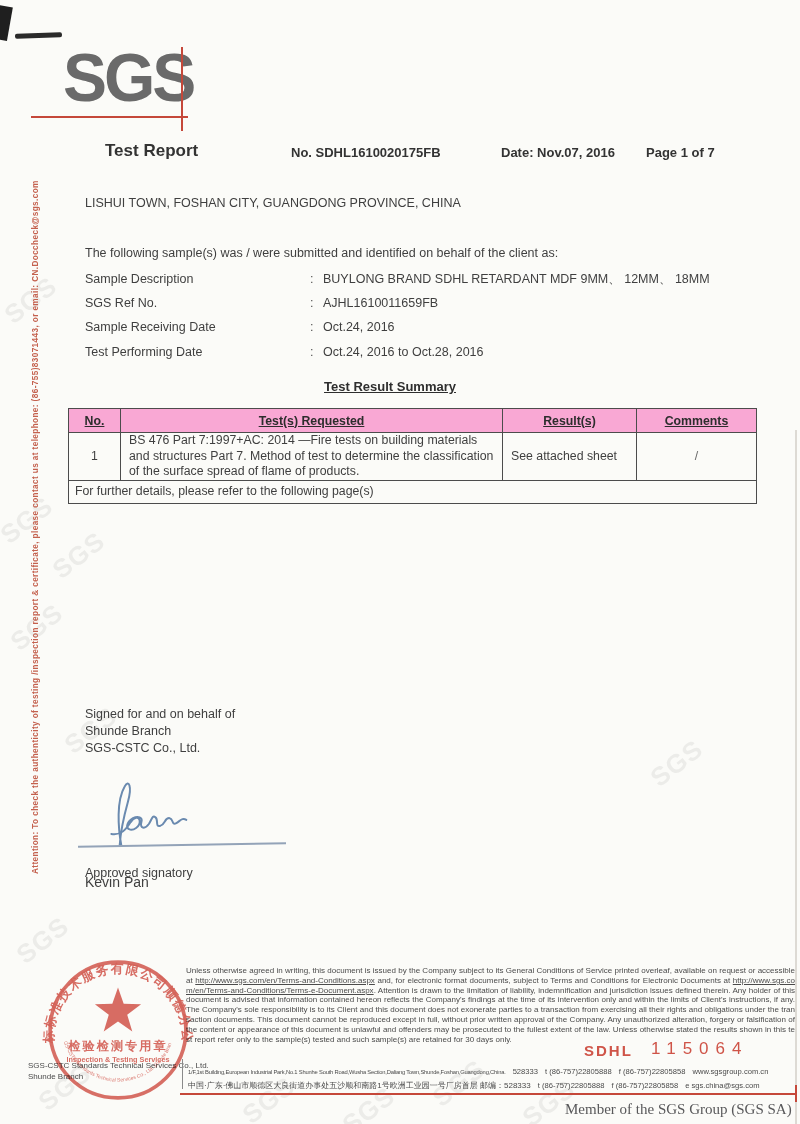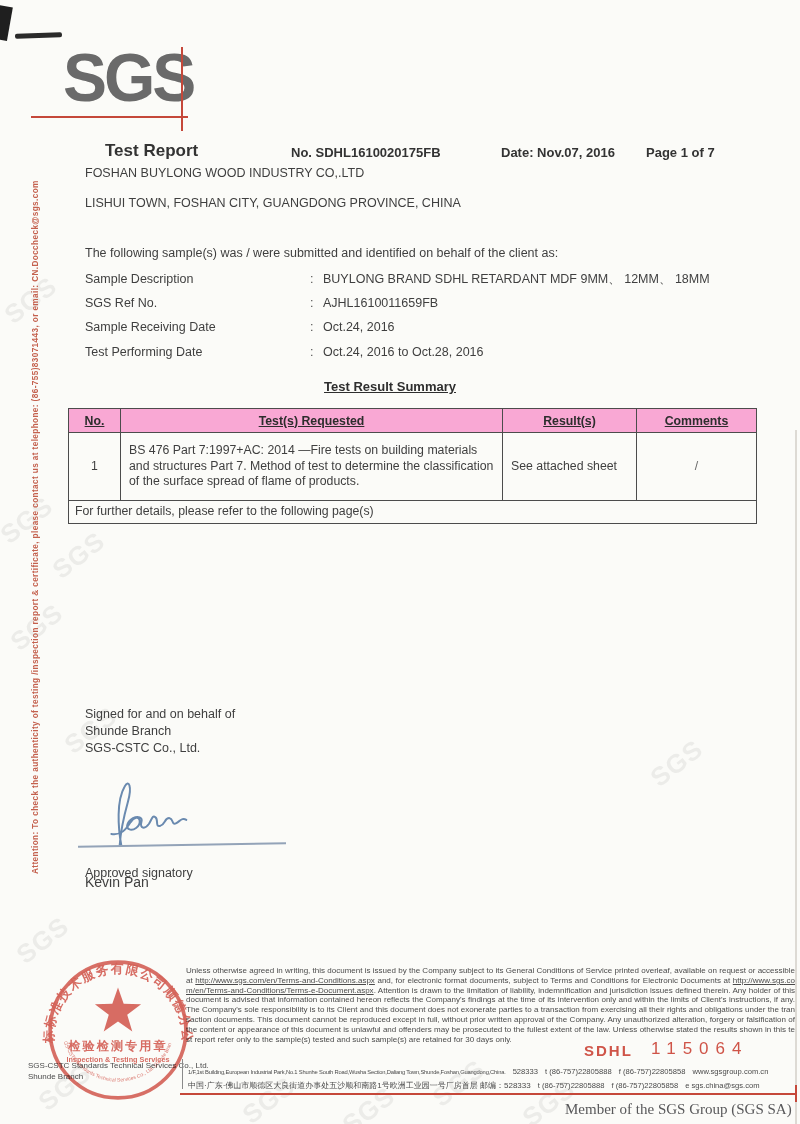--- a/index.html
+++ b/index.html
@@ -32,21 +32,21 @@
   .frow{position:absolute;left:85px;font-size:12.5px;}
   .flabel{display:inline-block;width:225px;}
   .fcolon{display:inline-block;width:13px;color:#555;}
   .heading{left:0;top:379px;width:780px;text-align:center;font-size:13px;font-weight:bold;
            text-decoration:underline;color:#2e2e2e;}
   
   .tblwrap{left:68px;top:408px;}
   table{border-collapse:collapse;width:688px;table-layout:fixed;}
   th,td{border:1.5px solid #4c4c4c;font-size:12.3px;}
   th{background:#f9a8d4;color:#2d2d2d;height:21px;font-weight:bold;padding:1px 4px;text-decoration:underline;}
-  td{padding:10px 8px;vertical-align:middle;line-height:1.28;}
+  td{padding:0 8px;vertical-align:middle;line-height:1.28;}
   .td-no{text-align:center;}
   .td-result{text-align:left;}
   .td-comments{text-align:center;color:#6a6a6a;}
   .tfoot-note td{font-size:12.3px;padding:2px 6px;height:18px;}
   
   .sig-block{left:85px;top:706px;font-size:12.5px;line-height:17px;}
   .sig-svg{left:88px;top:780px;}
   .sig-line{left:78px;top:844px;width:208px;height:1.5px;background:#93a3b8;transform:rotate(-1deg);}
   .sig-name{left:85px;top:874px;font-size:14px;}
   .sig-role{left:85px;top:866px;font-size:12.5px;}
@@ -97,21 +97,20 @@
 
   <div class="abs logo-text">SGS</div>
   <div class="abs redline-v"></div>
   <div class="abs redline-h"></div>
 
   <div class="abs report-title">Test Report</div>
   <div class="abs report-no">No. SDHL1610020175FB</div>
   <div class="abs report-date">Date: Nov.07, 2016</div>
   <div class="abs report-page">Page 1 of 7</div>
 
-  <div class="abs client1">FOSHAN BUYLONG WOOD INDUSTRY CO,.LTD</div>
   <div class="abs client2">LISHUI TOWN, FOSHAN CITY, GUANGDONG PROVINCE, CHINA</div>
 
   <div class="abs intro">The following sample(s) was / were submitted and identified on behalf of the client as:</div>
 
   <div class="frow" style="top:271px">
     <span class="flabel">Sample Description</span><span class="fcolon">:</span><span>BUYLONG BRAND SDHL RETARDANT MDF 9MM、 12MM、 18MM</span>
   </div>
   <div class="frow" style="top:296px">
     <span class="flabel">SGS Ref No.</span><span class="fcolon">:</span><span>AJHL1610011659FB</span>
   </div>

